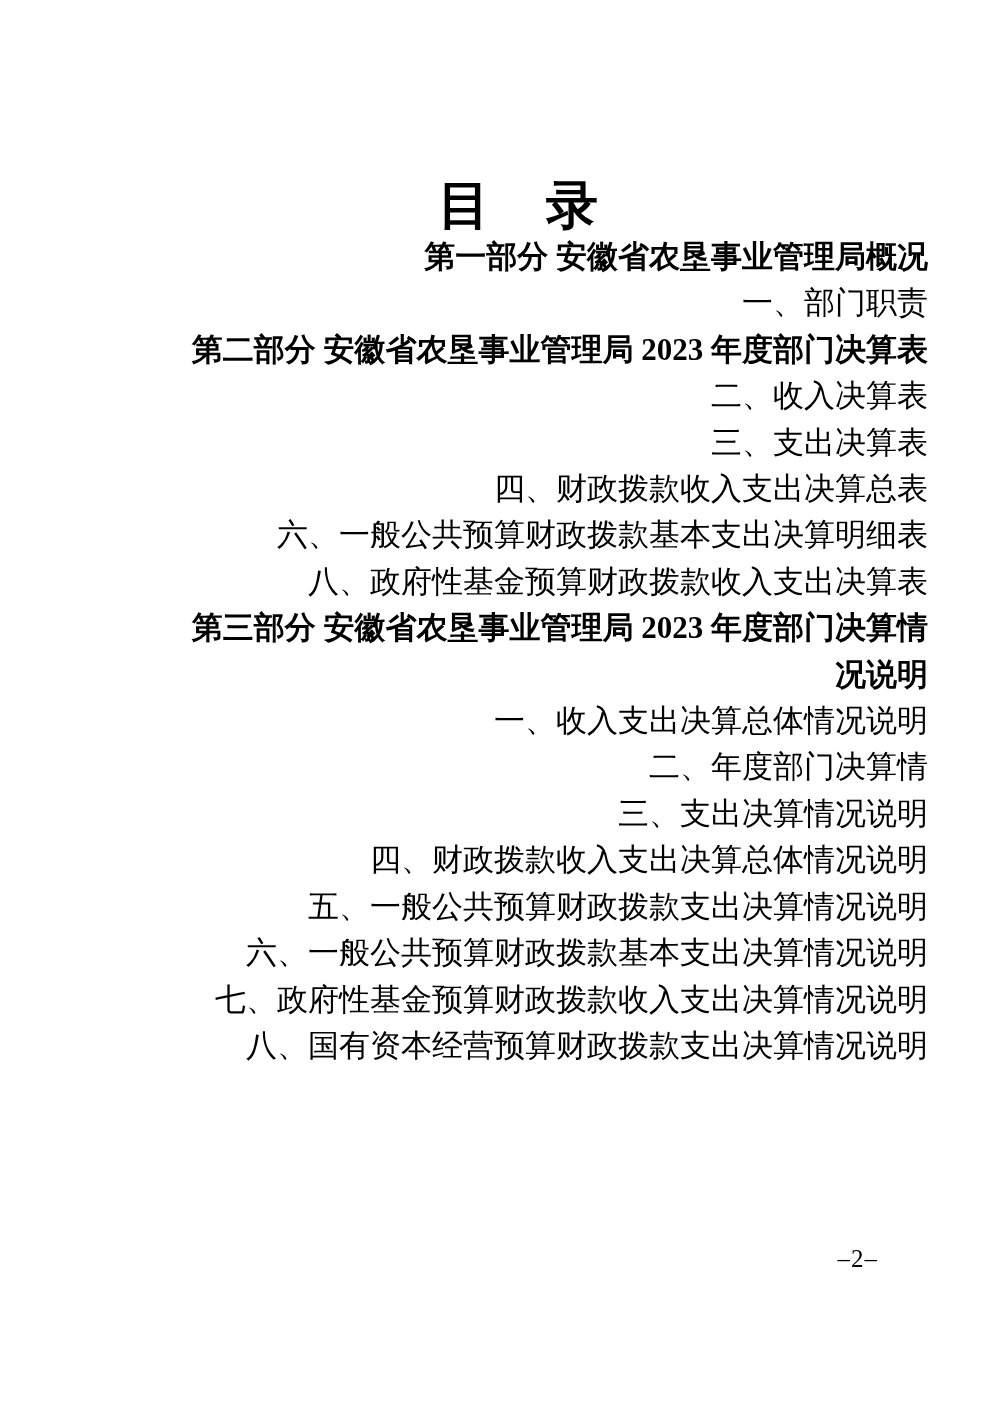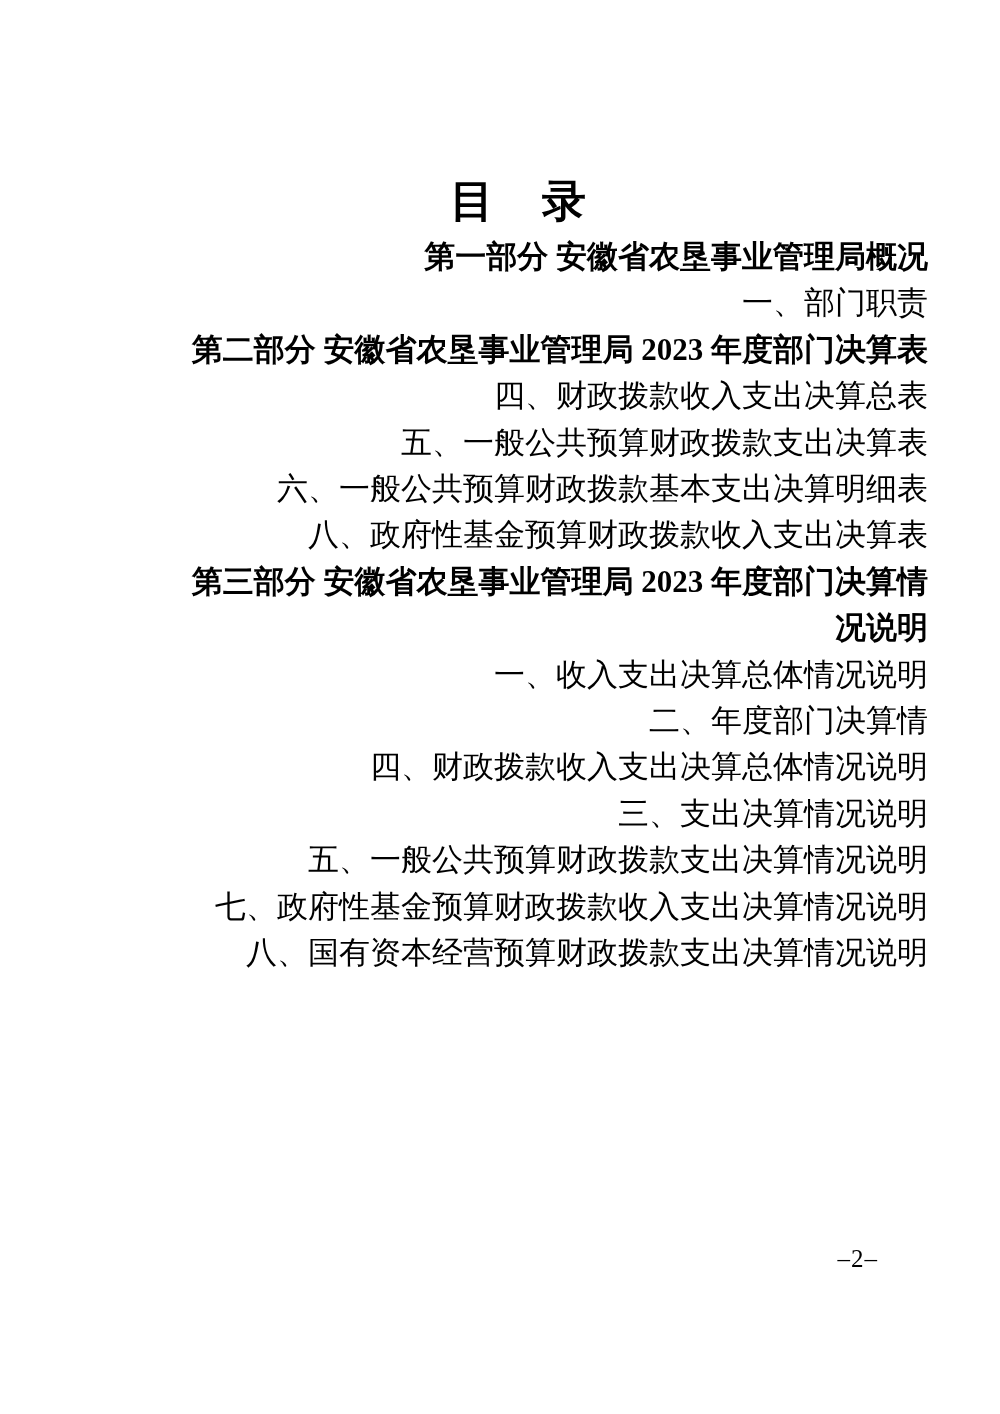--- a/index.html
+++ b/index.html
@@ -15,21 +15,21 @@
     color: #000000;
     font-family: "Liberation Serif", "DejaVu Serif", serif;
     overflow: hidden;
   }
   .doc-title {
     position: absolute;
     top: 180px;
     left: 138px;
     width: 762px;
     text-align: center;
-    font-size: 44px;
+    font-size: 52px;
     line-height: 1;
     font-weight: 700;
     letter-spacing: 2px;
     white-space: pre;
   }
   .toc-list {
     position: absolute;
     top: 234px;
     left: 138px;
     width: 790px;
@@ -59,30 +59,32 @@
 <body>
 
 <div class="page">
 
   <div class="doc-title">目　录</div>
 
   <div class="toc-list">
       <div class="toc-line part">第一部分 安徽省农垦事业管理局概况</div>
       <div class="toc-line item">一、部门职责</div>
       <div class="toc-line part">第二部分 安徽省农垦事业管理局 2023 年度部门决算表</div>
+      <div class="toc-line item">二、收入决算表</div>
+      <div class="toc-line item">三、支出决算表</div>
       <div class="toc-line item">四、财政拨款收入支出决算总表</div>
-      <div class="toc-line item">五、一般公共预算财政拨款支出决算表</div>
       <div class="toc-line item">六、一般公共预算财政拨款基本支出决算明细表</div>
       <div class="toc-line item">八、政府性基金预算财政拨款收入支出决算表</div>
       <div class="toc-line part">第三部分 安徽省农垦事业管理局 2023 年度部门决算情</div>
       <div class="toc-line part">况说明</div>
       <div class="toc-line item">一、收入支出决算总体情况说明</div>
       <div class="toc-line item">二、年度部门决算情</div>
+      <div class="toc-line item">三、支出决算情况说明</div>
       <div class="toc-line item">四、财政拨款收入支出决算总体情况说明</div>
-      <div class="toc-line item">三、支出决算情况说明</div>
       <div class="toc-line item">五、一般公共预算财政拨款支出决算情况说明</div>
+      <div class="toc-line item">六、一般公共预算财政拨款基本支出决算情况说明</div>
       <div class="toc-line item">七、政府性基金预算财政拨款收入支出决算情况说明</div>
       <div class="toc-line item">八、国有资本经营预算财政拨款支出决算情况说明</div>
     </div>
 
   <div class="page-number">–2–</div>
 
 </div>
 
 </body></html>

